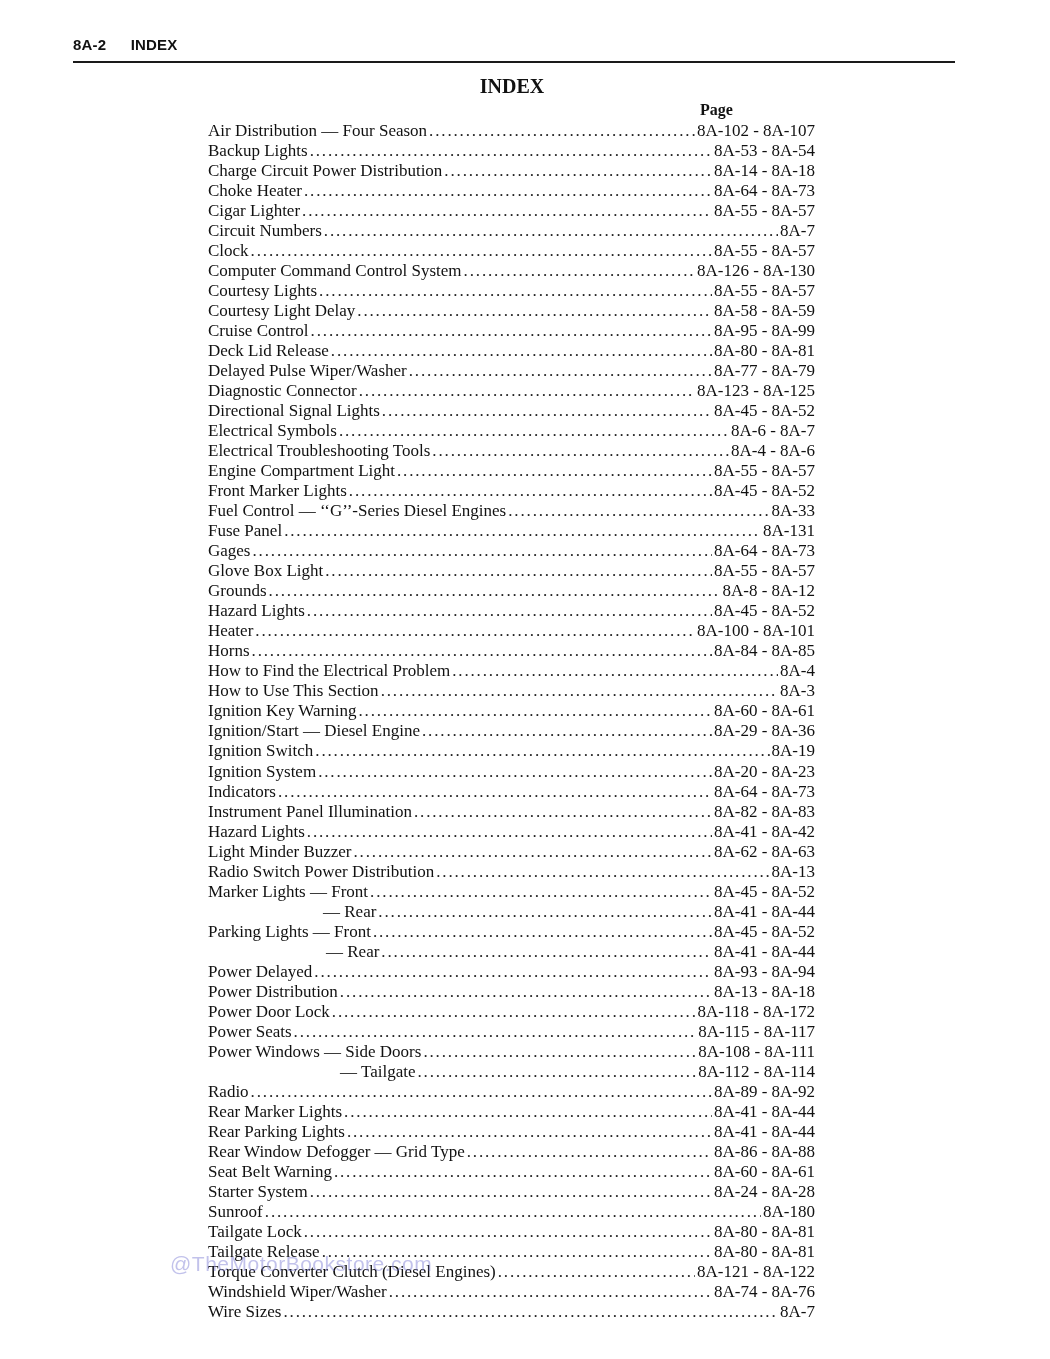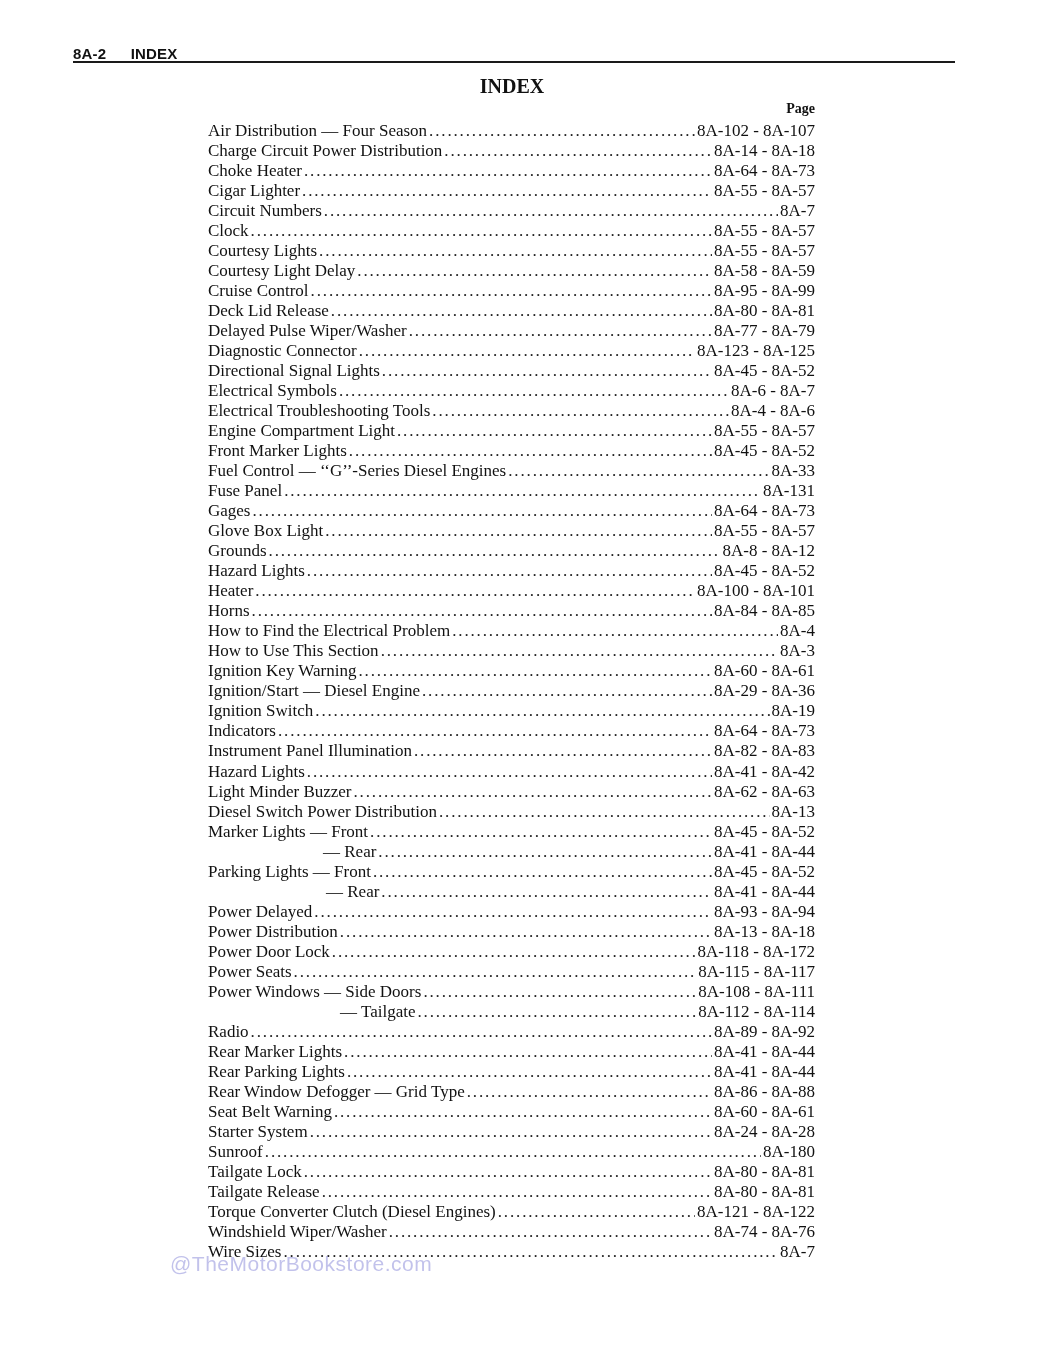--- a/index.html
+++ b/index.html
@@ -1,32 +1,32 @@
 <!DOCTYPE html>
 <html><head>
   <meta charset="utf-8">
   <style>
     html, body { margin: 0; padding: 0; background: #ffffff; }
     body { width: 1050px; height: 1359px; position: relative; overflow: hidden; color: #111; }
     .running-head {
       position: absolute; left: 73px; top: 36px;
       font-family: "Liberation Sans", sans-serif; font-weight: bold; font-size: 15px;
-      letter-spacing: 0.2px; color: #111; margin-top: 9px;
+      letter-spacing: 0.2px; color: #111;
     }
     .running-head .pg { margin-right: 20px; }
     .rule {
       position: absolute; left: 73px; top: 61px; width: 882px; height: 2px; background: #1a1a1a;
     }
     .title {
       position: absolute; left: 0; width: 1024px; top: 75px; text-align: center;
       font-family: "Liberation Serif", serif; font-weight: bold; font-size: 20px; color: #111;
     }
     .page-col-head {
-      position: absolute; left: 700px; width: 115px; top: 101px; text-align: right;
-      font-family: "Liberation Serif", serif; font-weight: bold; font-size: 14px; color: #111;
+      position: absolute; left: 700px; width: 115px; top: 101px; 
+      font-family: "Liberation Serif", serif; font-weight: bold; font-size: 16px; color: #111;
     }
     .index-list {
       position: absolute; left: 208px; top: 121px; width: 607px;
       margin: 0; padding: 0; list-style: none;
       font-family: "Liberation Serif", serif; font-size: 17px; color: #111;
     }
     .index-row {
       display: flex; align-items: baseline; height: 20.03px; line-height: 20px;
       white-space: nowrap; overflow: hidden;
     }
@@ -59,20 +59,25 @@
 <div class="title">INDEX</div>
 <div class="page-col-head">Page</div>
 
 <ul class="index-list" id="index-list">
     <li class="index-row">
       <span class="topic">Air Distribution — Four Season</span>
       <span class="leader"></span>
       <span class="pages">8A-102 - 8A-107</span>
     </li>
     <li class="index-row">
+      <span class="topic">Backup Lights</span>
+      <span class="leader"></span>
+      <span class="pages">8A-53 - 8A-54</span>
+    </li>
+    <li class="index-row">
       <span class="topic">Charge Circuit Power Distribution</span>
       <span class="leader"></span>
       <span class="pages">8A-14 - 8A-18</span>
     </li>
     <li class="index-row">
       <span class="topic">Choke Heater</span>
       <span class="leader"></span>
       <span class="pages">8A-64 - 8A-73</span>
     </li>
     <li class="index-row">
@@ -84,20 +89,25 @@
       <span class="topic">Circuit Numbers</span>
       <span class="leader"></span>
       <span class="pages">8A-7</span>
     </li>
     <li class="index-row">
       <span class="topic">Clock</span>
       <span class="leader"></span>
       <span class="pages">8A-55 - 8A-57</span>
     </li>
     <li class="index-row">
+      <span class="topic">Computer Command Control System</span>
+      <span class="leader"></span>
+      <span class="pages">8A-126 - 8A-130</span>
+    </li>
+    <li class="index-row">
       <span class="topic">Courtesy Lights</span>
       <span class="leader"></span>
       <span class="pages">8A-55 - 8A-57</span>
     </li>
     <li class="index-row">
       <span class="topic">Courtesy Light Delay</span>
       <span class="leader"></span>
       <span class="pages">8A-58 - 8A-59</span>
     </li>
     <li class="index-row">
@@ -204,41 +214,46 @@
       <span class="topic">Ignition/Start — Diesel Engine</span>
       <span class="leader"></span>
       <span class="pages">8A-29 - 8A-36</span>
     </li>
     <li class="index-row">
       <span class="topic">Ignition Switch</span>
       <span class="leader"></span>
       <span class="pages">8A-19</span>
     </li>
     <li class="index-row">
+      <span class="topic">Ignition System</span>
+      <span class="leader"></span>
+      <span class="pages">8A-20 - 8A-23</span>
+    </li>
+    <li class="index-row">
       <span class="topic">Indicators</span>
       <span class="leader"></span>
       <span class="pages">8A-64 - 8A-73</span>
     </li>
     <li class="index-row">
       <span class="topic">Instrument Panel Illumination</span>
       <span class="leader"></span>
       <span class="pages">8A-82 - 8A-83</span>
     </li>
     <li class="index-row">
       <span class="topic">Hazard Lights</span>
       <span class="leader"></span>
       <span class="pages">8A-41 - 8A-42</span>
     </li>
     <li class="index-row">
       <span class="topic">Light Minder Buzzer</span>
       <span class="leader"></span>
       <span class="pages">8A-62 - 8A-63</span>
     </li>
     <li class="index-row">
-      <span class="topic">Diesel Switch Power Distribution</span>
+      <span class="topic">Radio Switch Power Distribution</span>
       <span class="leader"></span>
       <span class="pages">8A-13</span>
     </li>
     <li class="index-row">
       <span class="topic">Marker Lights — Front</span>
       <span class="leader"></span>
       <span class="pages">8A-45 - 8A-52</span>
     </li>
     <li class="index-row sub">
       <span class="topic" style="padding-left: 115px;">— Rear</span>

